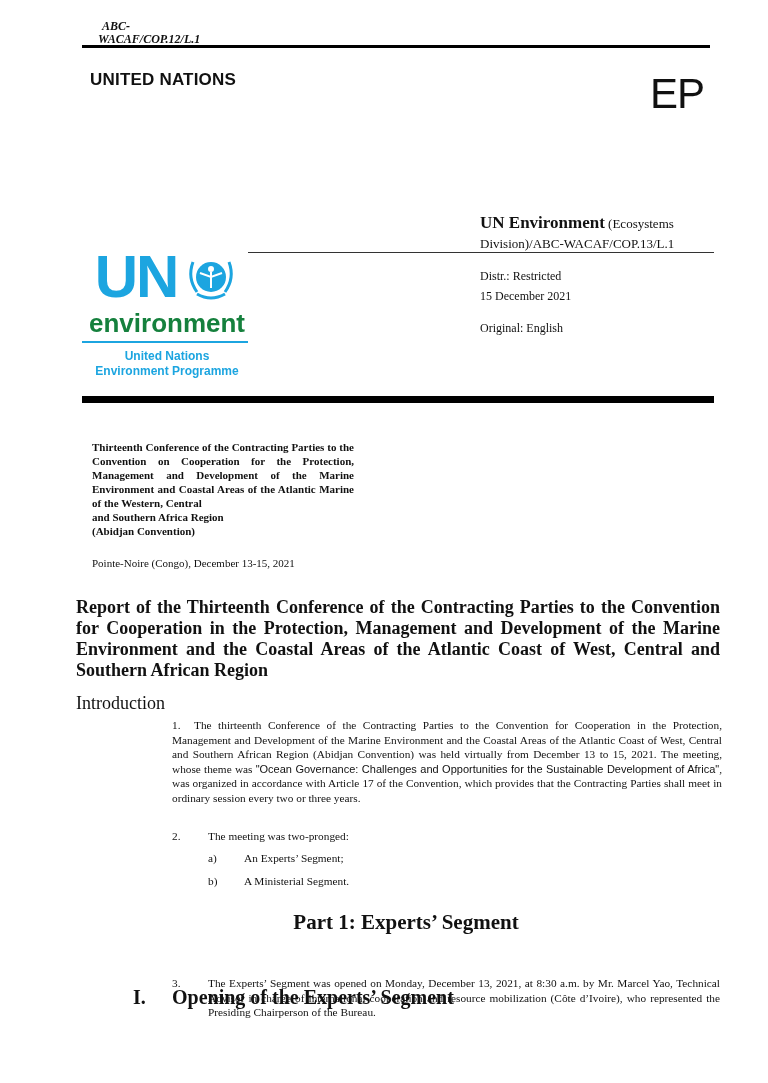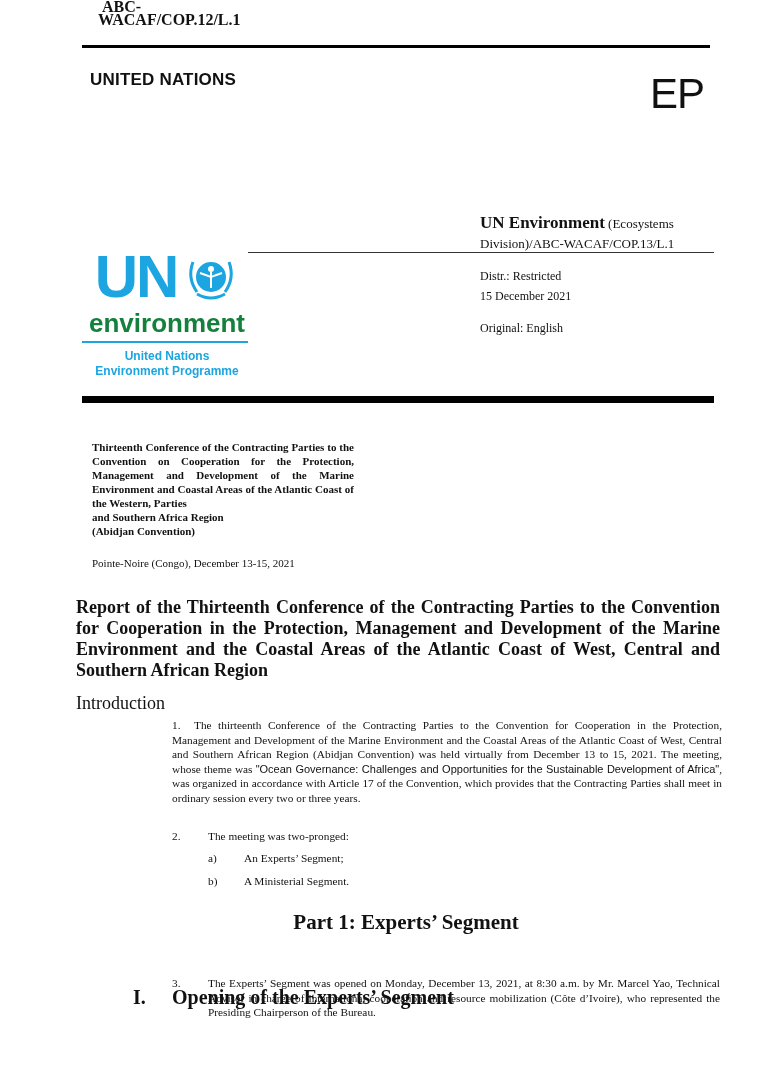--- a/index.html
+++ b/index.html
@@ -1,18 +1,18 @@
 <!DOCTYPE html>
 <html><head>
 <meta charset="utf-8">
 <style>
   html, body { margin: 0; padding: 0; background: #ffffff; }
   body { width: 768px; height: 1083px; position: relative; overflow: hidden; font-family: "Liberation Serif", serif; color: #111; }
   .abs { position: absolute; }
-  .symbol { left: 98px; top: 0; font-size: 16px; font-weight: bold; line-height: 13px; }
+  .symbol { left: 98px; top: 20px; font-size: 12px; font-weight: bold; line-height: 13px; font-style: italic; }
   .symbol .l1 { padding-left: 4px; }
   .rule-top { left: 82px; top: 45px; width: 628px; height: 3px; background: #000; }
   .un-title { left: 90px; top: 70px; font-family: "Liberation Sans", sans-serif; font-weight: bold; font-size: 17px; letter-spacing: 0.2px; }
   .ep { left: 650px; top: 70px; font-family: "Liberation Sans", sans-serif; font-weight: normal; font-size: 42px; letter-spacing: -1px; }
   .unenv { left: 480px; top: 213px; font-size: 13px; line-height: 20px; width: 245px; }
   .unenv .bold { font-weight: bold; font-size: 17px; }
   .thin-rule { left: 248px; top: 252px; width: 466px; height: 1px; background: #333; }
   .distr { left: 480px; top: 266px; font-size: 12px; line-height: 20px; }
   .distr .orig { margin-top: 12px; }
   .logo { left: 82px; top: 250px; width: 170px; text-align: center; }
@@ -85,21 +85,21 @@
   </div>
   <div class="envword">environment</div>
   <div class="uline"></div>
   <div class="prog">United Nations</div>
   <div class="prog">Environment Programme</div>
 </div>
 
 <div class="abs rule-thick"></div>
 
 <div class="abs conf">
-  <div>Thirteenth Conference of the Contracting Parties to the Convention on Cooperation for the Protection, Management and Development of the Marine Environment and Coastal Areas of the Atlantic Coast of the Western, Parties</div>
+  <div>Thirteenth Conference of the Contracting Parties to the Convention on Cooperation for the Protection, Management and Development of the Marine Environment and Coastal Areas of the Atlantic Marine of the Western, Central</div>
   <div class="last">and Southern Africa Region</div>
   <div class="last">(Abidjan Convention)</div>
 </div>
 <div class="abs venue">Pointe-Noire (Congo), December 13-15, 2021</div>
 
 <div class="abs report-title">Report of the Thirteenth Conference of the Contracting Parties to the Convention for Cooperation in the Protection, Management and Development of the Marine Environment and the Coastal Areas of the Atlantic Coast of West, Central and Southern African Region</div>
 <div class="abs intro">Introduction</div>
 
 <div class="abs para p1">
   <span class="num">1.</span><span>The thirteenth Conference of the Contracting Parties to the Convention for Cooperation in the Protection, Management and Development of the Marine Environment and the Coastal Areas of the Atlantic Coast of West, Central and Southern African Region (Abidjan Convention) was held virtually from December 13 to 15, 2021. The meeting, whose theme was </span><span class="sans">"Ocean Governance: Challenges and Opportunities for the Sustainable Development of Africa"</span><span>, was organized in accordance with Article 17 of the Convention, which provides that the Contracting Parties shall meet in ordinary session every two or three years.</span>

